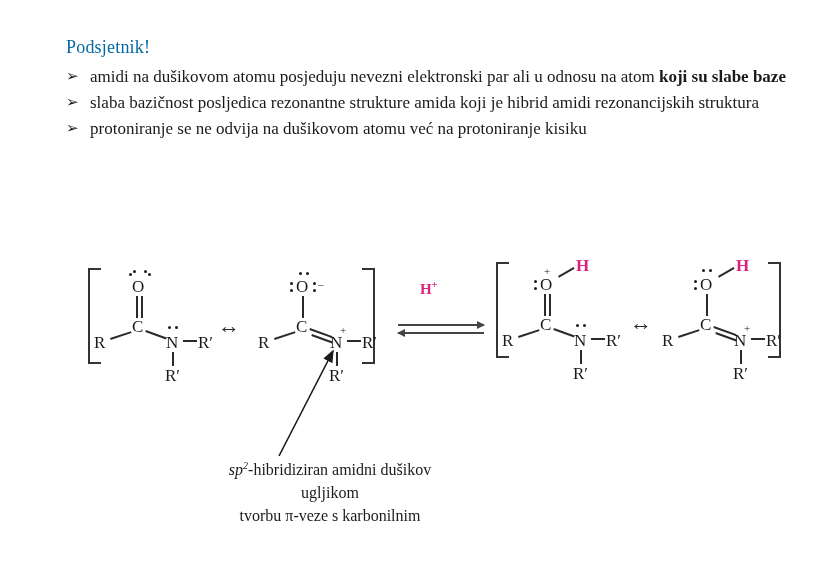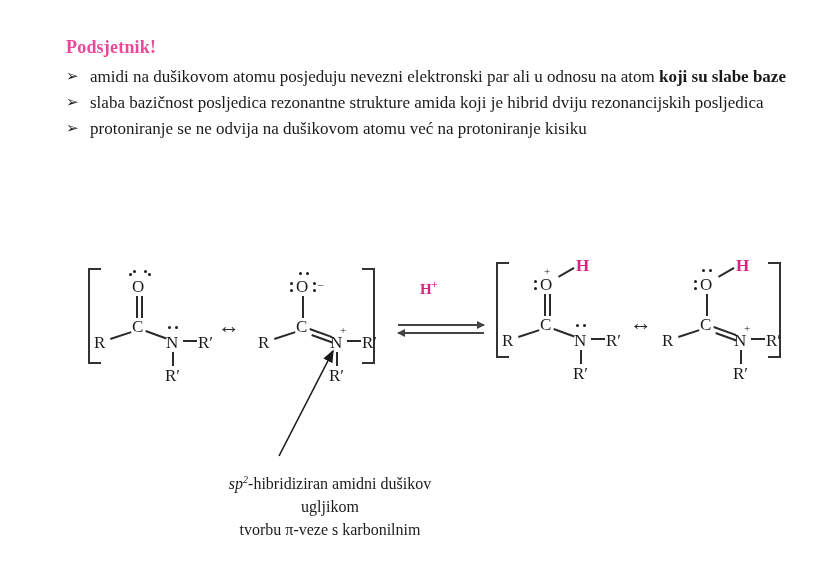--- a/index.html
+++ b/index.html
@@ -15,22 +15,22 @@
     font-family: "Liberation Serif", "DejaVu Serif", serif;
     color: #1a1a1a;
   }
 
   
   .slide-title {
     position: absolute;
     left: 66px;
     top: 38px;
     font-size: 18px;
-    font-weight: bold;
-    color: #ec4899;
+    font-weight: normal;
+    color: #0369a1;
     letter-spacing: 0.2px;
     line-height: 1;
   }
 
   
   .bullet-list {
     position: absolute;
     left: 64px;
     top: 64px;
     width: 740px;
@@ -183,39 +183,38 @@
   
   .caption {
     position: absolute;
     left: 175px;
     top: 458px;
     width: 310px;
     text-align: center;
     font-size: 16px;
     line-height: 23px;
     color: #1a1a1a;
-    margin-top: 14px;
   }
   .caption i { font-style: italic; }
 </style>
 </head>
 <body>
 
 <div class="slide-title">Podsjetnik!</div>
 
 <div class="bullet-list">
 
   <div class="bullet-row">
     <span class="bullet-marker">➢</span>
     <span class="bullet-text"><span>amidi na dušikovom atomu posjeduju nevezni elektronski par ali u odnosu na atom </span><b>koji su slabe baze</b></span>
   </div>
 
   <div class="bullet-row">
     <span class="bullet-marker">➢</span>
-    <span class="bullet-text">slaba bazičnost posljedica rezonantne strukture amida koji je hibrid dviju rezonancijskih posljedica</span>
+    <span class="bullet-text">slaba bazičnost posljedica rezonantne strukture amida koji je hibrid amidi rezonancijskih struktura</span>
   </div>
 
   <div class="bullet-row">
     <span class="bullet-marker">➢</span>
     <span class="bullet-text no-justify">protoniranje se ne odvija na dušikovom atomu već na protoniranje kisiku</span>
   </div>
 
 </div>
 
 <div class="scheme">

